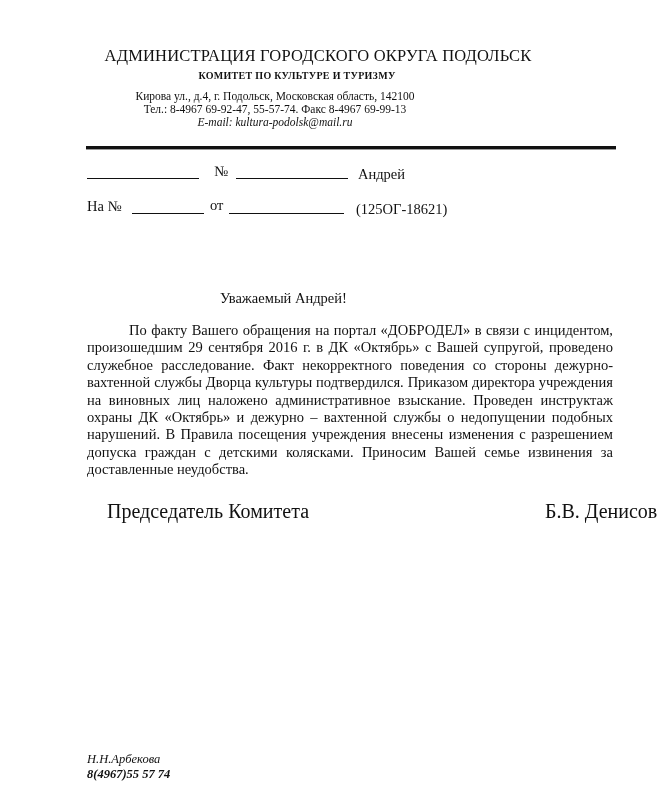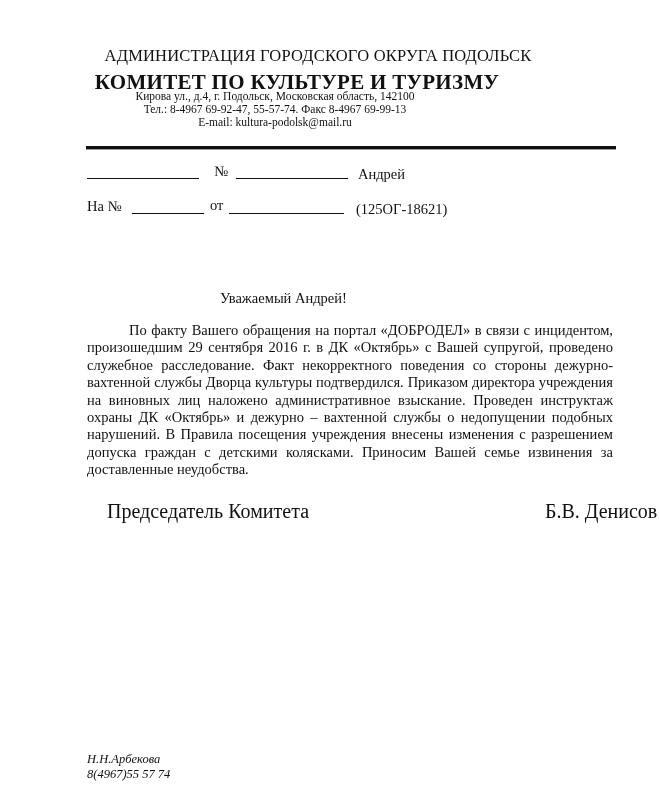--- a/index.html
+++ b/index.html
@@ -1,41 +1,41 @@
 <!DOCTYPE html>
 <html><head>
 <meta charset="utf-8">
 <style>
   html, body { margin:0; padding:0; background:#ffffff; }
   body { width:659px; height:800px; position:relative; overflow:hidden;
          font-family:"Liberation Serif", serif; color:#111; }
   .abs { position:absolute; white-space:nowrap; }
   .h1 { top:46px; left:0; width:636px; text-align:center; font-size:16.5px; letter-spacing:0.2px; }
-  .h2 { top:70px; left:0; width:594px; text-align:center; font-size:21px; font-weight:bold; letter-spacing:0.3px; }
+  .h2 { top:70px; left:0; width:594px; text-align:center; font-size:10px; font-weight:bold; letter-spacing:0.3px; }
   .addr { left:0; width:550px; text-align:center; font-size:11.5px; }
   .rule { position:absolute; left:86px; width:530px; top:146px; height:3px; background:#111; }
   .rule2 { position:absolute; left:86px; width:530px; top:149px; height:1px; background:#999; }
   .reg { font-size:14.5px; }
   .uline { display:inline-block; border-bottom:1px solid #111; height:14px; vertical-align:baseline; }
   .greet { top:290px; left:0; width:567px; text-align:center; font-size:14.5px; }
   .body-text { position:absolute; left:87px; width:526px; top:322px; font-size:14.5px;
                line-height:17.4px; text-align:justify; }
   .body-text p { margin:0; text-indent:42px; }
   .sig { top:500px; font-size:20px;margin-left:20px; }
   .exec { font-size:12.5px; font-style:italic; left:87px; }
 </style>
 </head>
 <body>
 
 <div>
   <div class="abs h1">АДМИНИСТРАЦИЯ  ГОРОДСКОГО ОКРУГА  ПОДОЛЬСК</div>
   <div class="abs h2">КОМИТЕТ  ПО  КУЛЬТУРЕ И ТУРИЗМУ</div>
   <div class="abs addr" style="top:90px;">Кирова ул., д.4, г. Подольск, Московская область, 142100</div>
   <div class="abs addr" style="top:103px;">Тел.: 8-4967 69-92-47,  55-57-74.      Факс   8-4967 69-99-13</div>
-  <div class="abs addr" style="top:116px;">E-mail: kultura-podolsk@mail.ru</div>
+  <div class="abs addr" style="top:116px;font-style:italic;">E-mail: kultura-podolsk@mail.ru</div>
   <div class="rule"></div>
   <div class="rule2"></div>
 </div>
 
 <div>
   <span class="abs uline" style="left:87px; top:164px; width:112px;"></span>
   <span class="abs reg" style="left:214px; top:163px;">№</span>
   <span class="abs uline" style="left:236px; top:164px; width:112px;"></span>
   <span class="abs reg" style="left:358px; top:166px;">Андрей</span>
 
@@ -52,14 +52,14 @@
   <p>По факту Вашего обращения на портал «ДОБРОДЕЛ» в связи с инцидентом, произошедшим 29 сентября 2016 г. в ДК «Октябрь» с Вашей супругой, проведено служебное расследование. Факт некорректного поведения со стороны дежурно-вахтенной службы Дворца культуры подтвердился. Приказом директора учреждения на виновных лиц наложено административное взыскание. Проведен инструктаж охраны ДК «Октябрь»  и дежурно – вахтенной службы о недопущении  подобных нарушений. В Правила посещения учреждения внесены изменения с разрешением допуска граждан с детскими колясками. Приносим Вашей семье извинения за доставленные неудобства.</p>
 </div>
 
 <div>
   <span class="abs sig" style="left:87px;">Председатель Комитета</span>
   <span class="abs sig" style="left:525px;">Б.В. Денисов</span>
 </div>
 
 <div>
   <span class="abs exec" style="top:752px;">Н.Н.Арбекова</span>
-  <span class="abs exec" style="top:767px;">8(4967)55 57 74</span>
+  <span class="abs exec" style="top:767px;font-weight:bold;">8(4967)55 57 74</span>
 </div>
 
 </body></html>

